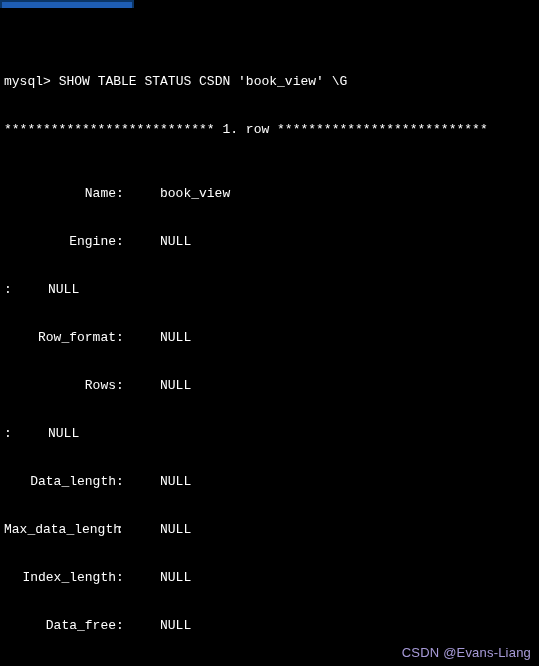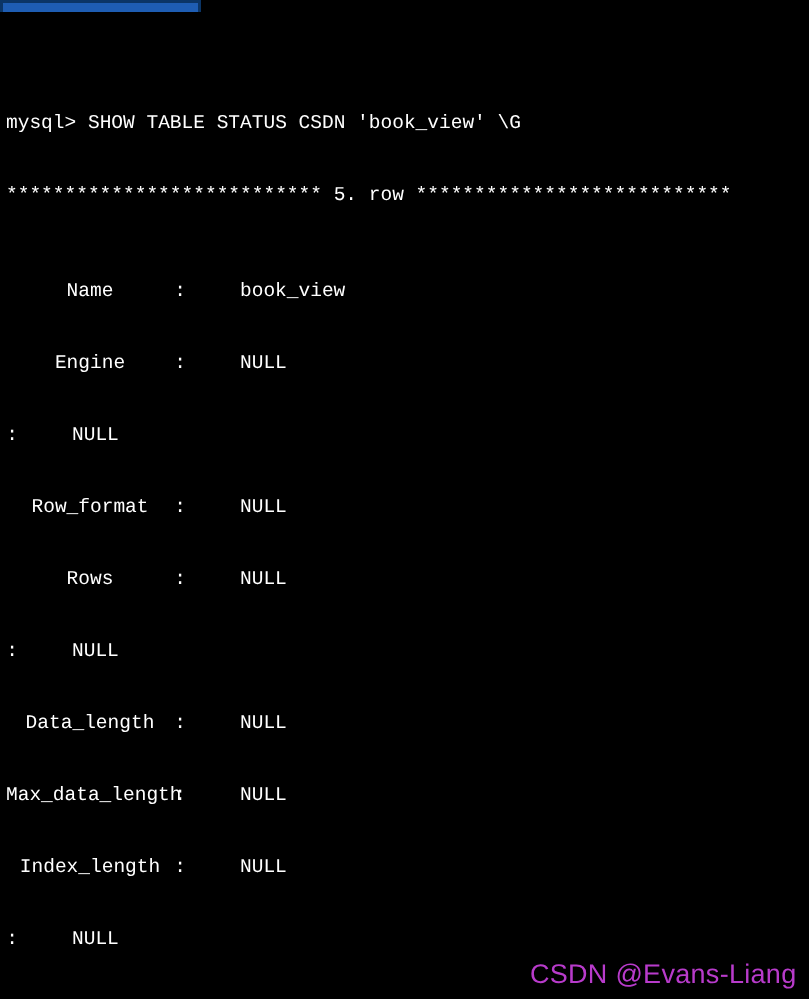--- a/index.html
+++ b/index.html
@@ -23,55 +23,55 @@
     height: 6px;
     background: #1e5db3;
     margin-bottom: 2px;
     width: 130px;
     border-top: 2px solid #0b3566;
     border-left: 2px solid #0b3566;
     border-right: 2px solid #0b3566;
   }
   .prompt-line span.prompt { color: #fff; }
   .row-line { display: flex; }
-  .k { width: 112px; text-align: center; display: inline-block; }
+  .k { width: 112px; text-align: right; display: inline-block; }
   .colon { display:inline-block; width:8px; text-align:center;}
   .v { display:inline-block;margin-left:36px; }
   .watermark {
     position: absolute;
     right: 8px;
     bottom: 6px;
-    color: #d946ef;
+    color: #c4b5fd;
     font-family: Arial, sans-serif;
-    font-size: 18px;
+    font-size: 13px;
     opacity: 0.85;
     letter-spacing: 0.2px;
   }
 </style>
 </head>
 <body>
 
 <div class="top-tab-bar"></div>
 
 <div class="terminal">
 
   
   <div class="prompt-line"><span class="prompt">mysql&gt;</span> <span>SHOW TABLE STATUS CSDN 'book_view' \G</span></div>
-  <div>*************************** 5. row ***************************</div>
+  <div>*************************** 1. row ***************************</div>
 
   <div class="row-line"><span class="k">Name</span><span class="colon">:</span> <span class="v">book_view</span></div>
   <div class="row-line"><span class="k">Engine</span><span class="colon">:</span> <span class="v">NULL</span></div>
   <div class="row-line"><span class="colon">:</span> <span class="v">NULL</span></div>
   <div class="row-line"><span class="k">Row_format</span><span class="colon">:</span> <span class="v">NULL</span></div>
   <div class="row-line"><span class="k">Rows</span><span class="colon">:</span> <span class="v">NULL</span></div>
   <div class="row-line"><span class="colon">:</span> <span class="v">NULL</span></div>
   <div class="row-line"><span class="k">Data_length</span><span class="colon">:</span> <span class="v">NULL</span></div>
   <div class="row-line"><span class="k">Max_data_length</span><span class="colon">:</span> <span class="v">NULL</span></div>
   <div class="row-line"><span class="k">Index_length</span><span class="colon">:</span> <span class="v">NULL</span></div>
-  <div class="row-line"><span class="colon">:</span> <span class="v">NULL</span></div>
+  <div class="row-line"><span class="k">Data_free</span><span class="colon">:</span> <span class="v">NULL</span></div>
   
   
   
   
   
   
   
   
   
 

